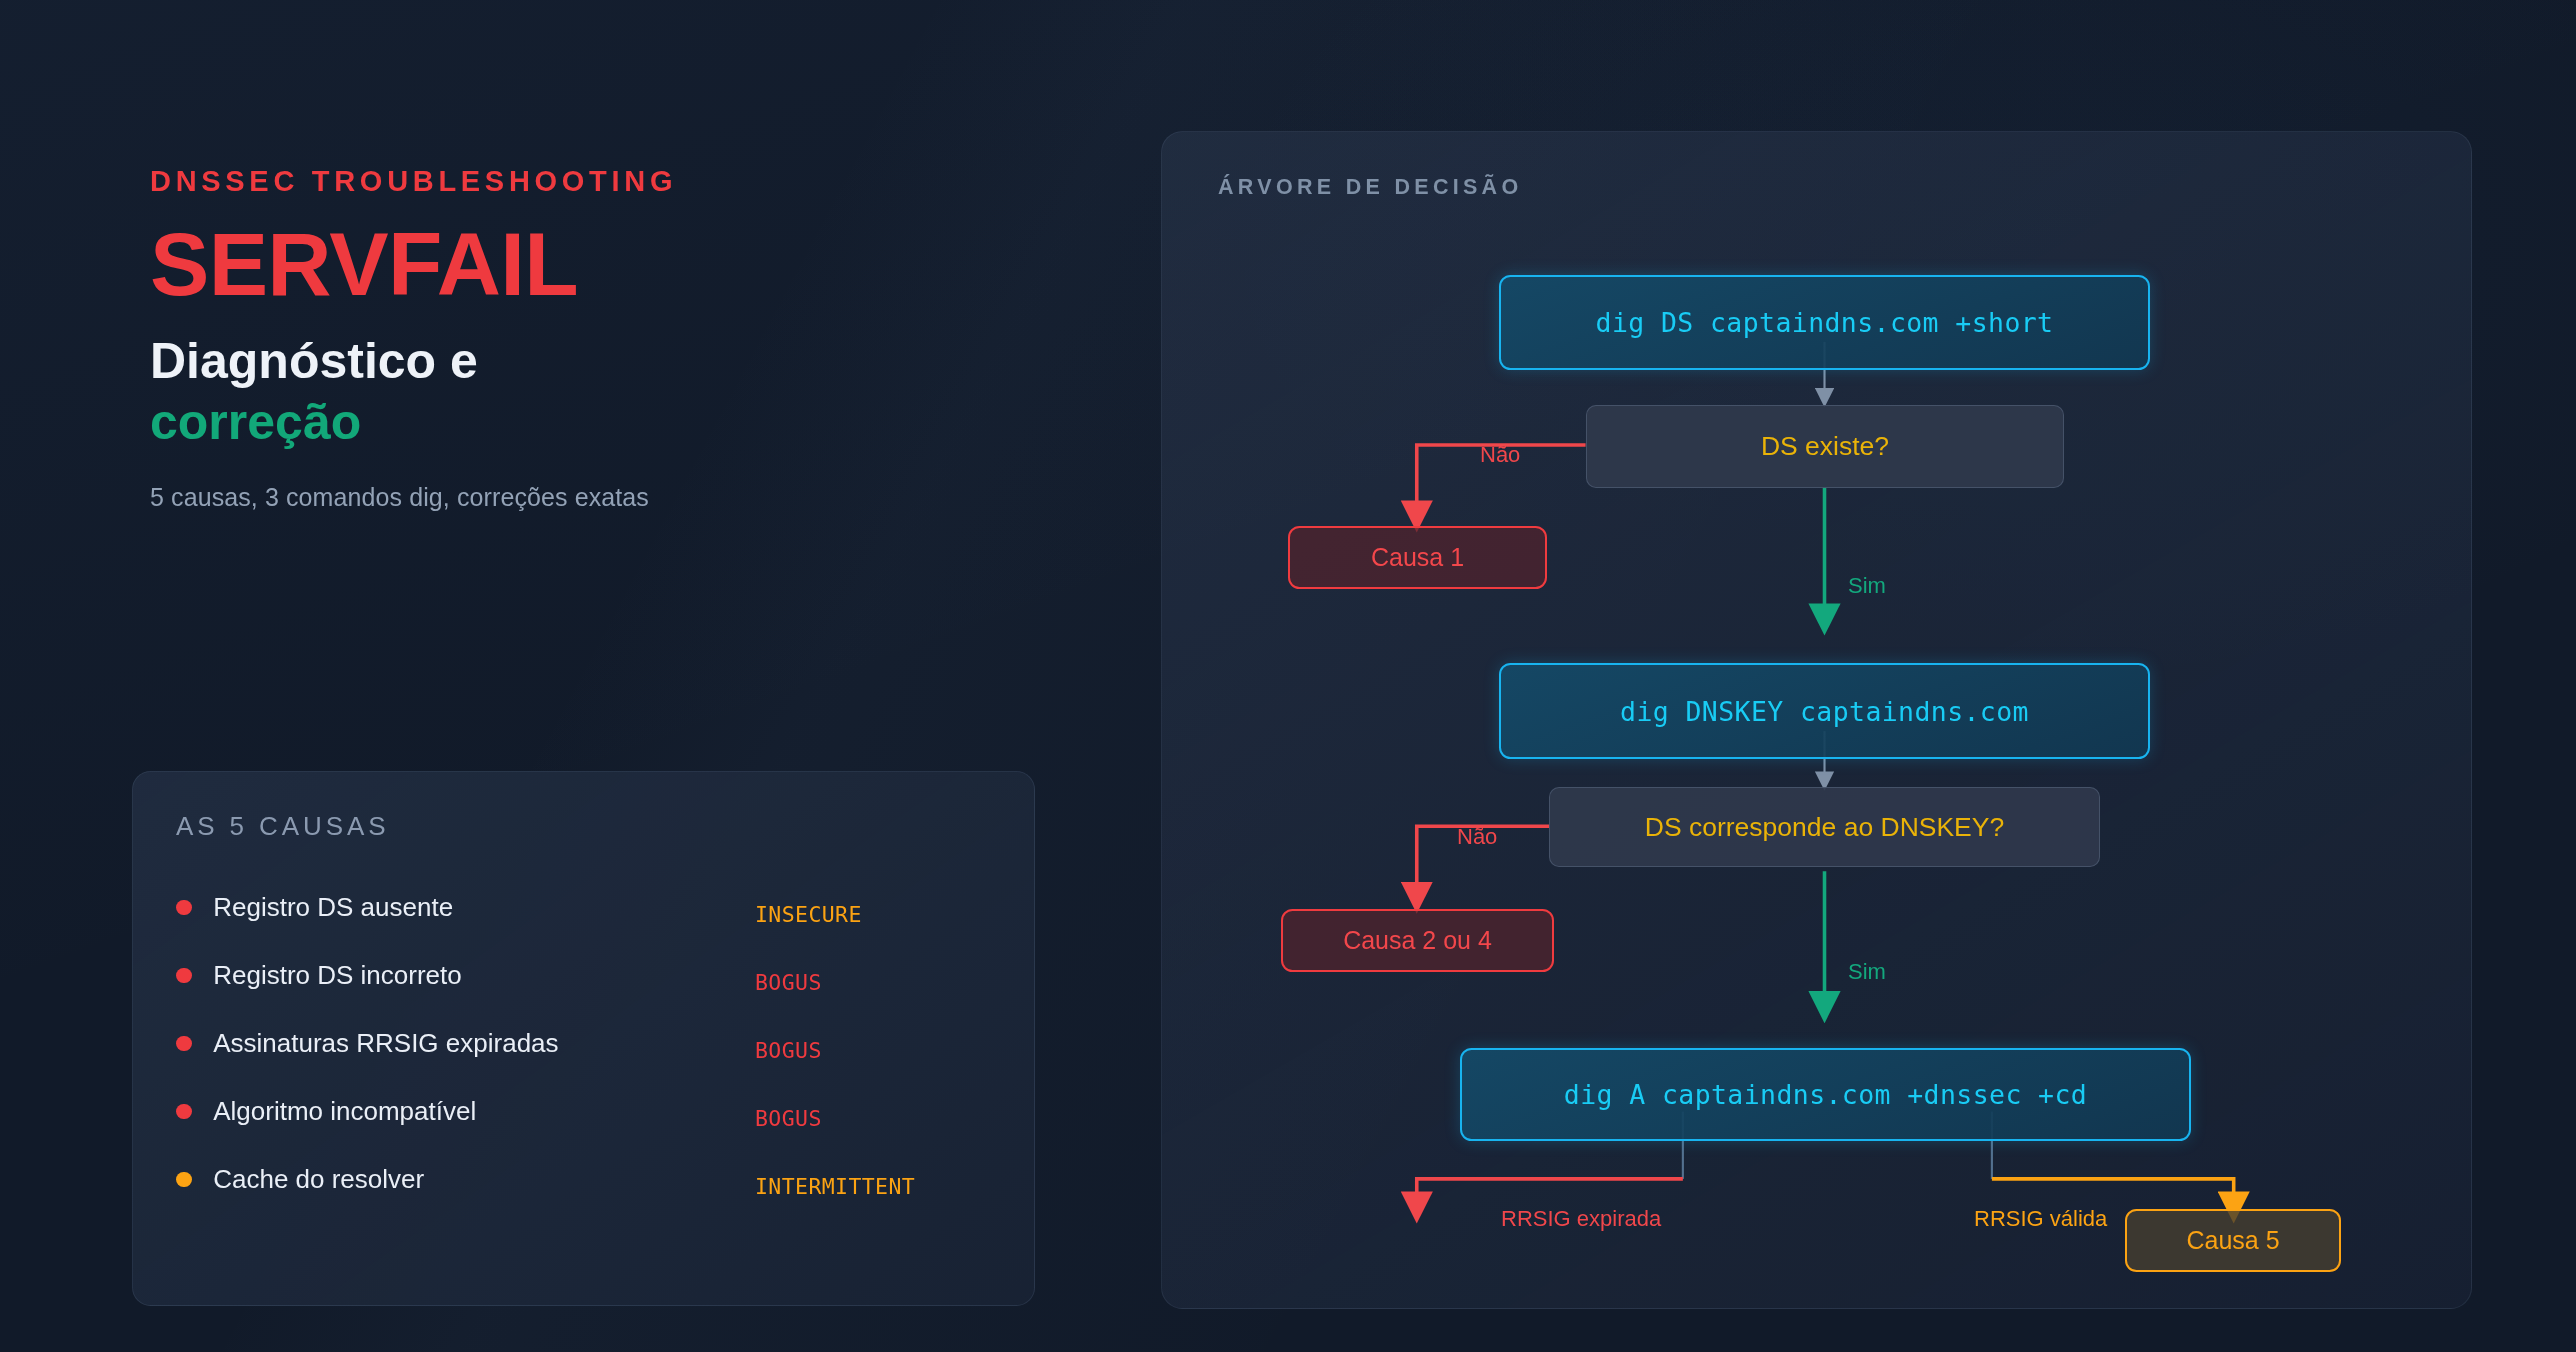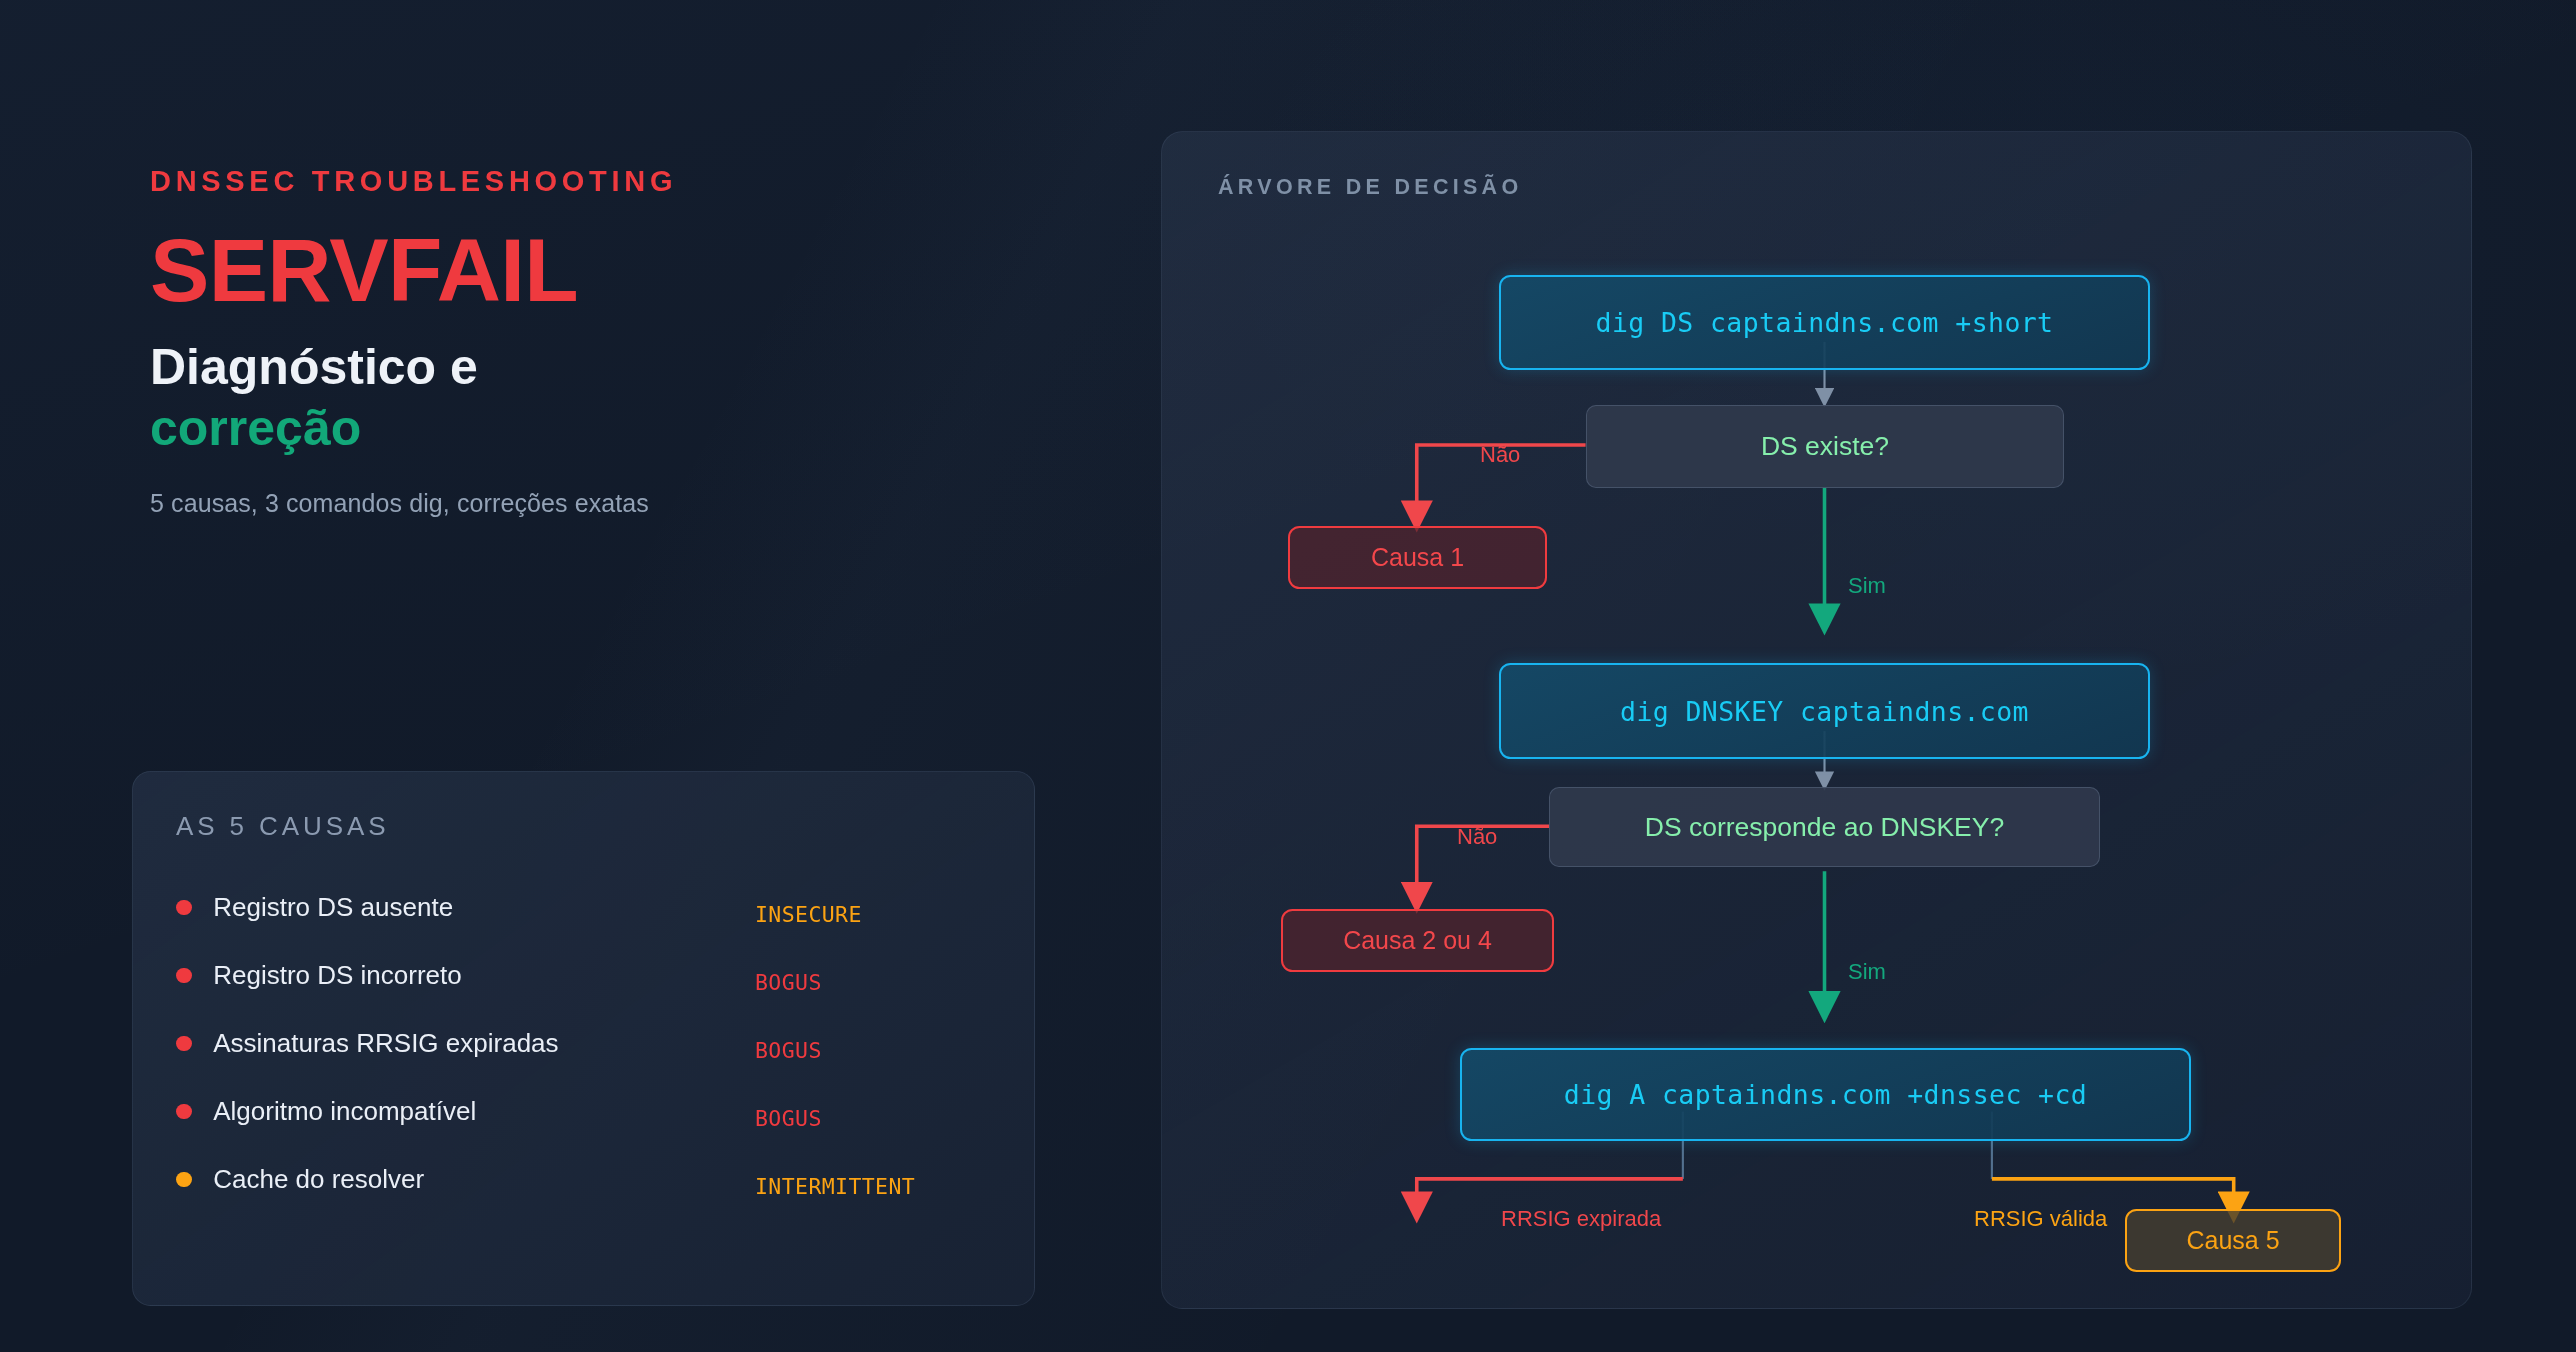--- a/index.html
+++ b/index.html
@@ -24,21 +24,21 @@
   .stage{ position:absolute; inset:0; }
 
   
   .left{ position:absolute; left:150px; top:165px; width:902px; }
   .eyebrow{
     color:#ef3a3f; font-size:29px; font-weight:bold;
     letter-spacing:4.7px; text-transform:uppercase;
   }
   .servfail{
     color:#ef3a3f; font-size:89px; font-weight:bold;
-    letter-spacing:-0.7px; line-height:1.0; margin-top:28px;
+    letter-spacing:-0.7px; line-height:1.0; margin-top:22px;
   }
   .h2-line{
     color:#eef2f8; font-size:50px; font-weight:bold;
     line-height:1.22; margin-top:21.5px;
   }
   .h2-accent{
     color:#12a879; font-size:50px; font-weight:bold;
     line-height:1.22;
   }
   .sub{
@@ -96,21 +96,21 @@
   .cmd span{
     font-family:"DejaVu Sans Mono", monospace;
     color:#19ccf5; font-size:26.5px; letter-spacing:0.4px; white-space:nowrap;
   }
 
   .question{
     background:rgba(47,56,76,.92);
     border:1.1px solid rgba(125,145,175,.30);
     border-radius:10px;
   }
-  .question span{ color:#86efac; font-size:26.5px; white-space:nowrap;text-align:right; }
+  .question span{ color:#eab308; font-size:26.5px; white-space:nowrap;text-align:right; }
 
   .outcome{ border-radius:11.4px; border-width:2.5px; border-style:solid;align-items:center; }
   .outcome span{ font-size:25px; white-space:nowrap; }
   .outcome.red{ background:rgba(82,34,45,.72); border-color:#f03b3f; }
   .outcome.red span{ color:#f3474b; }
   .outcome.amber{ background:rgba(70,62,48,.80); border-color:#fca313; }
   .outcome.amber span{ color:#fca313; }
 
   .edge-label{ position:absolute; font-size:22px; white-space:nowrap;margin-top:40px; }
   .lbl-red{ color:#f0474b; }

